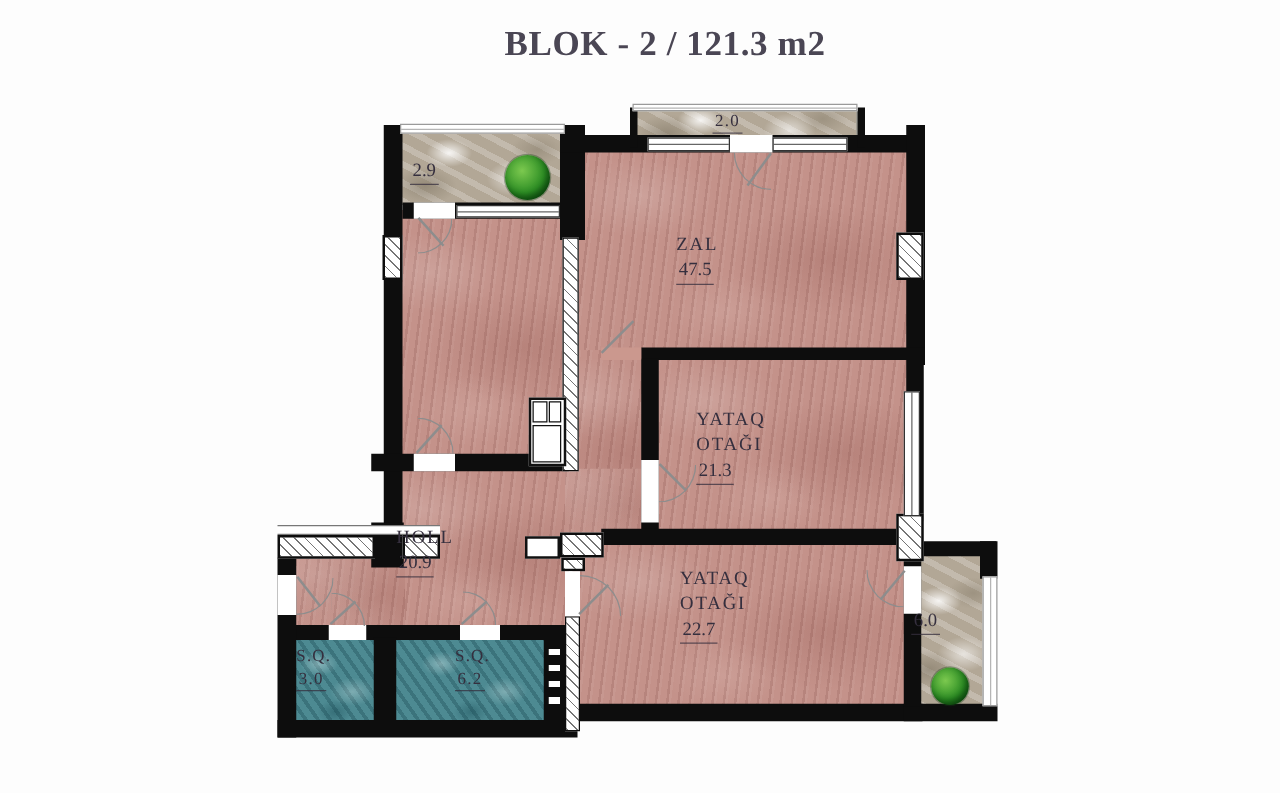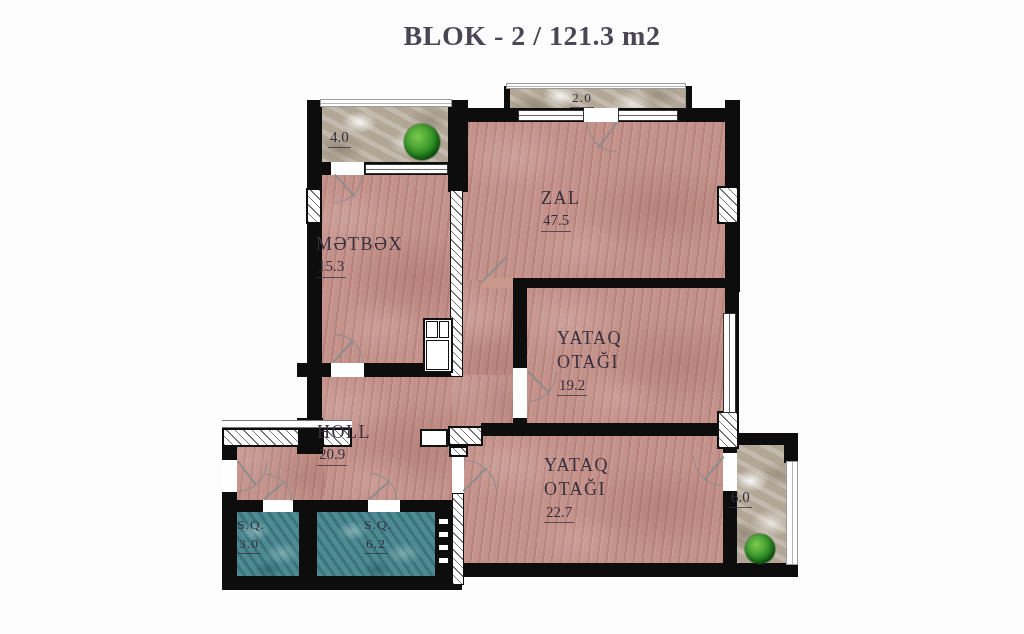--- a/index.html
+++ b/index.html
@@ -51,21 +51,21 @@
   .leaf{position:absolute;width:2px;background:#8d8d8d;transform-origin:0 0;}
   .plant{position:absolute;border-radius:50%;
      background:radial-gradient(circle at 38% 35%,#7cc94f,#2e8f25 55%,#0e5313 85%);
      box-shadow:0 0 0 1px rgba(20,60,20,.35), inset -2px -3px 6px rgba(0,40,0,.5);}
   .kunit{position:absolute;background:#fff;border:2px solid #111;box-sizing:border-box;}
   .kbox{position:absolute;background:#fff;border:1.5px solid #111;box-sizing:border-box;}
   .whitebox{position:absolute;background:#fff;border:2px solid #111;box-sizing:border-box;}
   .radbars{position:absolute;background:repeating-linear-gradient(to bottom,#fff 0 5px,rgba(0,0,0,0) 5px 13px);}
   .sline{position:absolute;background:#fff;border-top:1px solid #777;border-bottom:1px solid #777;box-sizing:border-box;}
   .rlabel{position:absolute;text-align:left;color:#352f3e;z-index:30;}
-  .rname{display:block;font-size:18px;letter-spacing:1.5px;line-height:1.35;}
+  .rname{display:block;font-size:15px;letter-spacing:1.5px;line-height:1.35;}
   .rarea{display:inline-block;font-size:15px;border-bottom:1px solid rgba(53,47,62,.75);
          padding:0 2px;line-height:1.35;}
   .small .rname,.small .rarea{font-size:13.5px;letter-spacing:1px;}
   .z1{z-index:1}.z2{z-index:5}.z3{z-index:10}.z4{z-index:20}
 </style>
 </head>
 <body>
 
 <div class="stage">
 
@@ -166,46 +166,42 @@
   </div>
   <div class="whitebox z4" style="left:420px;top:429px;width:28px;height:18px"></div>
   <div class="radbars z4" style="left:439px;top:519px;width:9px;height:52px"></div>
   <div class="plant z4" style="left:404px;top:124px;width:36px;height:36px"></div>
   <div class="plant z4" style="left:745px;top:534px;width:30px;height:30px"></div>
 
   <div class="rlabel" style="left:541px;top:186px;width:120px">
     <span class="rname">ZAL</span>
     <span class="rarea">47.5</span>
   </div>
-  <div class="rlabel" style="left:316px;top:232px;width:140px">
-    <span class="rname">MƏTBƏX</span>
-    <span class="rarea">15.3</span>
-  </div>
   <div class="rlabel" style="left:557px;top:326px;width:96px">
     <span class="rname">YATAQ OTAĞI</span>
-    <span class="rarea">19.2</span>
+    <span class="rarea">21.3</span>
   </div>
   <div class="rlabel" style="left:317px;top:420px;width:100px">
     <span class="rname">HOLL</span>
     <span class="rarea">20.9</span>
   </div>
   <div class="rlabel" style="left:544px;top:453px;width:96px">
     <span class="rname">YATAQ OTAĞI</span>
     <span class="rarea">22.7</span>
   </div>
   <div class="rlabel small" style="left:237px;top:516px;width:66px">
     <span class="rname">S.Q.</span>
     <span class="rarea">3.0</span>
   </div>
   <div class="rlabel small" style="left:364px;top:516px;width:68px">
     <span class="rname">S.Q.</span>
     <span class="rarea">6.2</span>
   </div>
   <div class="rlabel" style="left:328px;top:127px;width:60px">
-    <span class="rarea">4.0</span>
+    <span class="rarea">2.9</span>
   </div>
   <div class="rlabel small" style="left:570px;top:88px;width:60px">
     <span class="rarea">2.0</span>
   </div>
   <div class="rlabel" style="left:729px;top:487px;width:62px">
     <span class="rarea">6.0</span>
   </div>
 
 </div>
 

